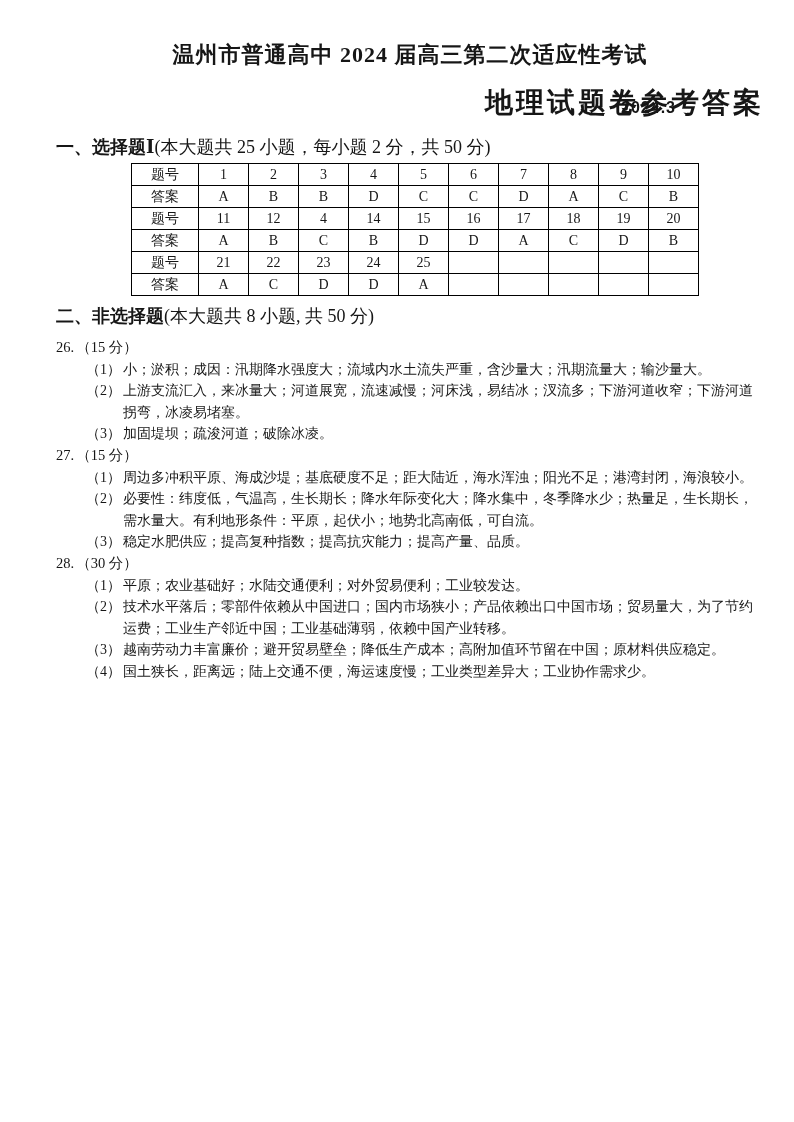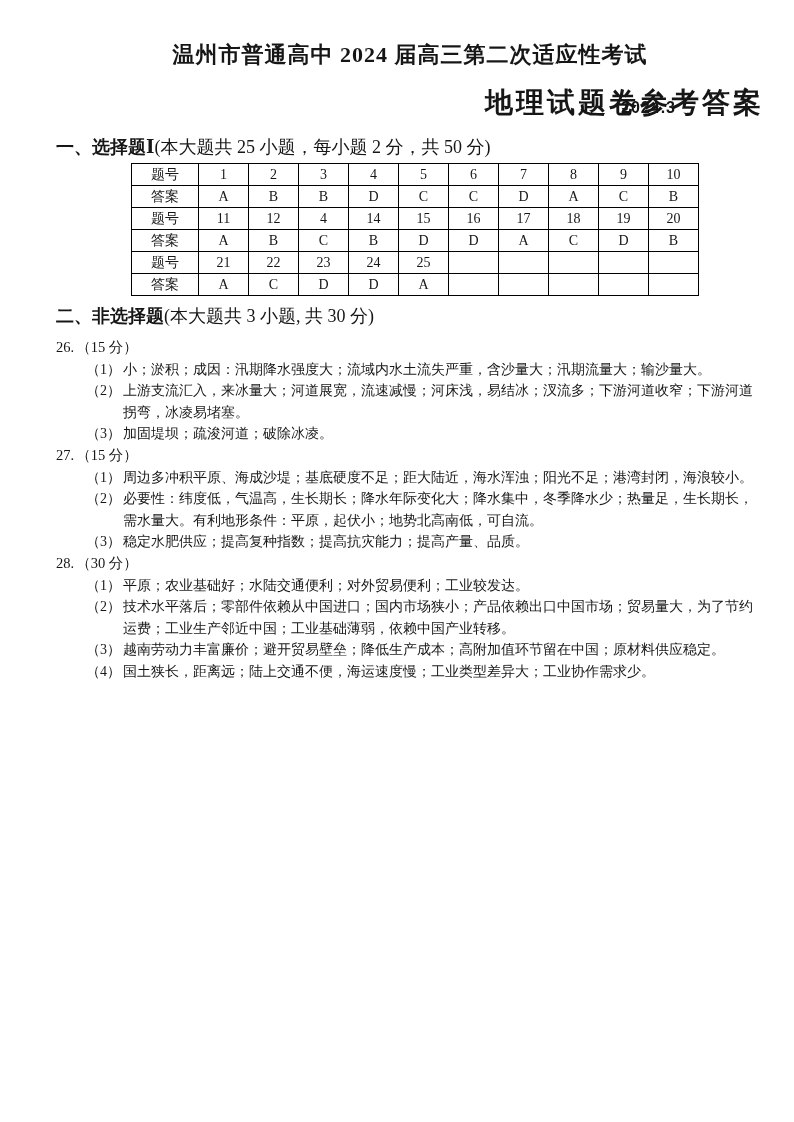--- a/index.html
+++ b/index.html
@@ -130,21 +130,21 @@
           <td></td>
           <td></td>
           <td></td>
           <td></td>
           <td></td>
         </tr>
       </tbody>
   </table>
 
   <div class="sec-head sec2">
-    <span class="h-main">二、非选择题</span><span class="h-note">(本大题共 3 小题, 共 30 分)</span>
+    <span class="h-main">二、非选择题</span><span class="h-note">(本大题共 8 小题, 共 50 分)</span>
   </div>
 
   <div class="questions">
 
     <div class="question">
       <div class="q-head">
         <span>26.</span><span class="score">（15 分）</span>
       </div>
       <div class="item">
         <span class="item-label">（1）</span>

